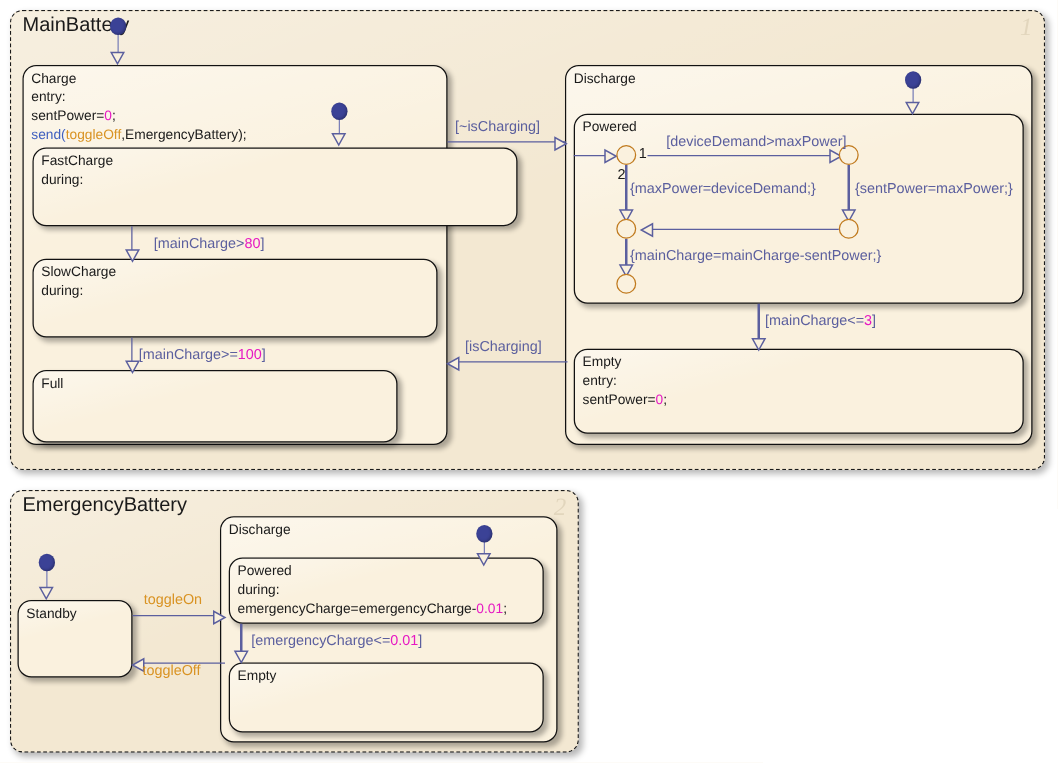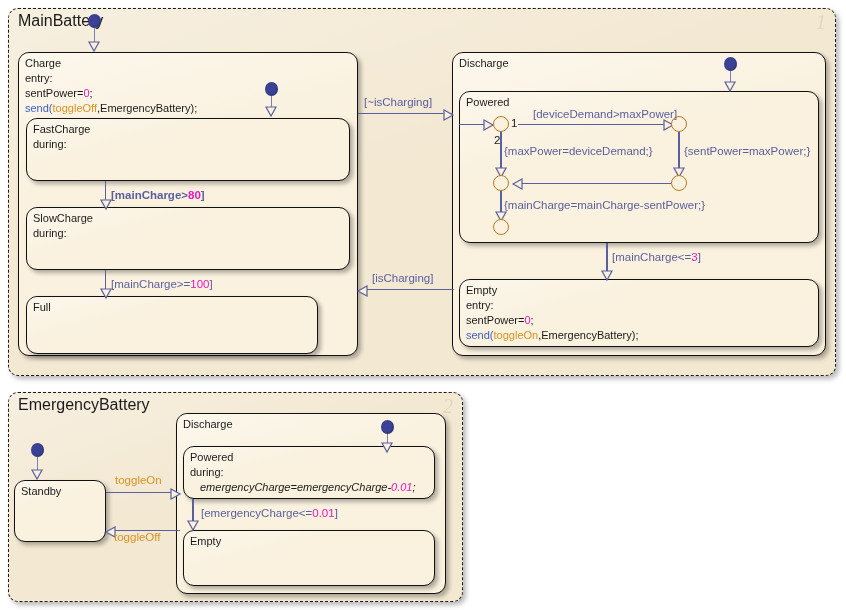--- a/index.html
+++ b/index.html
@@ -117,32 +117,32 @@
   </div>
 
   <div class="defdot abs" style="left:265px;top:82px;"></div>
   <div class="defstem abs" style="left:270.5px;top:94px;height:15px;"></div>
   <div class="arrow" style="left:265px;top:107px;">
     <svg width="12" height="10" viewBox="0 0 12 10">
       <path d="M1,0 L11,0 L6,9 Z" fill="#faf1de" stroke="#5b5f9e" stroke-width="1.2"></path>
     </svg>
   </div>
 
-  <div class="abs state" style="left:26px;top:118px;width:324px;height:63px;">
+  <div class="abs state" style="left:26px;top:118px;width:388px;height:63px;">
     <span class="label boxtitle">FastCharge</span>
     <span class="label" style="left:6px;top:18px;">during:</span>
   </div>
 
   <div class="tline v" style="left:105px;top:181px;height:21px;"></div>
   <div class="arrow" style="left:100px;top:200px;">
     <svg width="12" height="10" viewBox="0 0 12 10">
       <path d="M1,0 L11,0 L6,9 Z" fill="#faf1de" stroke="#5b5f9e" stroke-width="1.2"></path>
     </svg>
   </div>
-  <div class="tlabel" style="left:111px;top:188px;font-weight:bold;"><span>[mainCharge&gt;</span><span class="num">80</span><span>]</span></div>
+  <div class="tlabel" style="left:123px;top:188px;"><span>[mainCharge&gt;</span><span class="num">80</span><span>]</span></div>
 
   <div class="abs state" style="left:26px;top:207px;width:324px;height:63px;">
     <span class="label boxtitle">SlowCharge</span>
     <span class="label" style="left:6px;top:18px;">during:</span>
   </div>
 
   <div class="tline v" style="left:105px;top:270px;height:21px;"></div>
   <div class="arrow" style="left:100px;top:289px;">
     <svg width="12" height="10" viewBox="0 0 12 10">
       <path d="M1,0 L11,0 L6,9 Z" fill="#faf1de" stroke="#5b5f9e" stroke-width="1.2"></path>
@@ -249,21 +249,20 @@
     <svg width="12" height="10" viewBox="0 0 12 10">
       <path d="M1,0 L11,0 L6,9 Z" fill="#faf1de" stroke="#5b5f9e" stroke-width="1.2"></path>
     </svg>
   </div>
   <div class="tlabel" style="left:612px;top:250px;"><span>[mainCharge&lt;=</span><span class="num">3</span><span>]</span></div>
 
   <div class="abs state" style="left:459px;top:279px;width:360px;height:68px;">
     <span class="label boxtitle">Empty</span>
     <span class="label" style="left:6px;top:18px;">entry:</span>
     <span class="label" style="left:6px;top:33px;"><span>sentPower=</span><span class="num">0</span><span>;</span></span>
-    <span class="label" style="left:6px;top:48px;"><span class="kw">send(</span><span class="ev">toggleOn</span><span>,EmergencyBattery);</span></span>
   </div>
 
   <div class="abs chartbox" style="left:8px;top:392px;width:455px;height:210px;">
     <span class="corner-num">2</span>
     <span class="label chartname">EmergencyBattery</span>
   </div>
 
   <div class="defdot abs" style="left:31px;top:443px;"></div>
   <div class="defstem abs" style="left:36.5px;top:455px;height:17px;"></div>
   <div class="arrow" style="left:31px;top:470px;">
@@ -300,21 +299,21 @@
     </svg>
   </div>
 
   <div class="abs state" style="left:176px;top:413px;width:270px;height:181px;">
     <span class="label boxtitle">Discharge</span>
   </div>
 
   <div class="abs state" style="left:183px;top:446px;width:252px;height:53px;">
     <span class="label boxtitle">Powered</span>
     <span class="label" style="left:6px;top:18px;">during:</span>
-    <span class="label" style="left:16px;top:33px;font-style:italic;"><span>emergencyCharge=emergencyCharge-</span><span class="num">0.01</span><span>;</span></span>
+    <span class="label" style="left:6px;top:33px;"><span>emergencyCharge=emergencyCharge-</span><span class="num">0.01</span><span>;</span></span>
   </div>
 
   <div class="tline v" style="left:192.3px;top:499px;height:25px;"></div>
   <div class="arrow" style="left:187px;top:521px;">
     <svg width="12" height="10" viewBox="0 0 12 10">
       <path d="M1,0 L11,0 L6,9 Z" fill="#faf1de" stroke="#5b5f9e" stroke-width="1.2"></path>
     </svg>
   </div>
   <div class="tlabel" style="left:201px;top:506px;"><span>[emergencyCharge&lt;=</span><span class="num">0.01</span><span>]</span></div>
 

